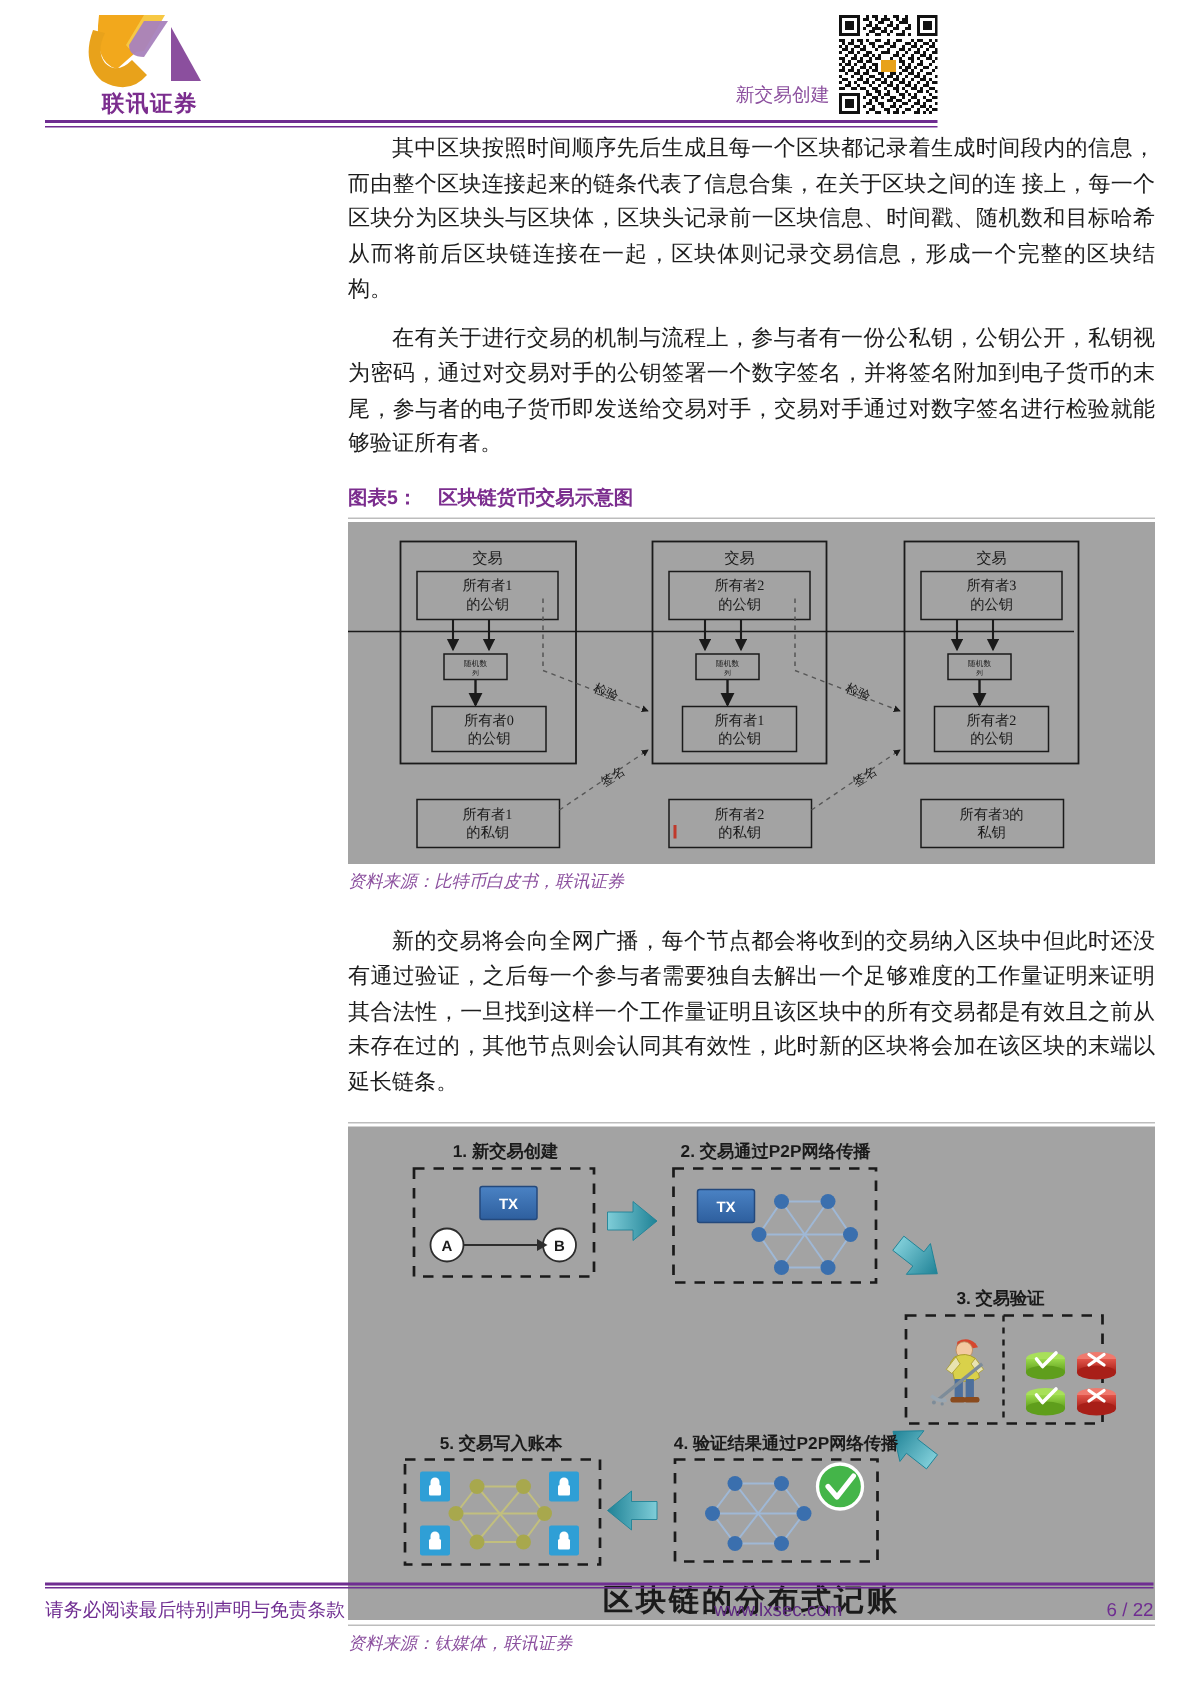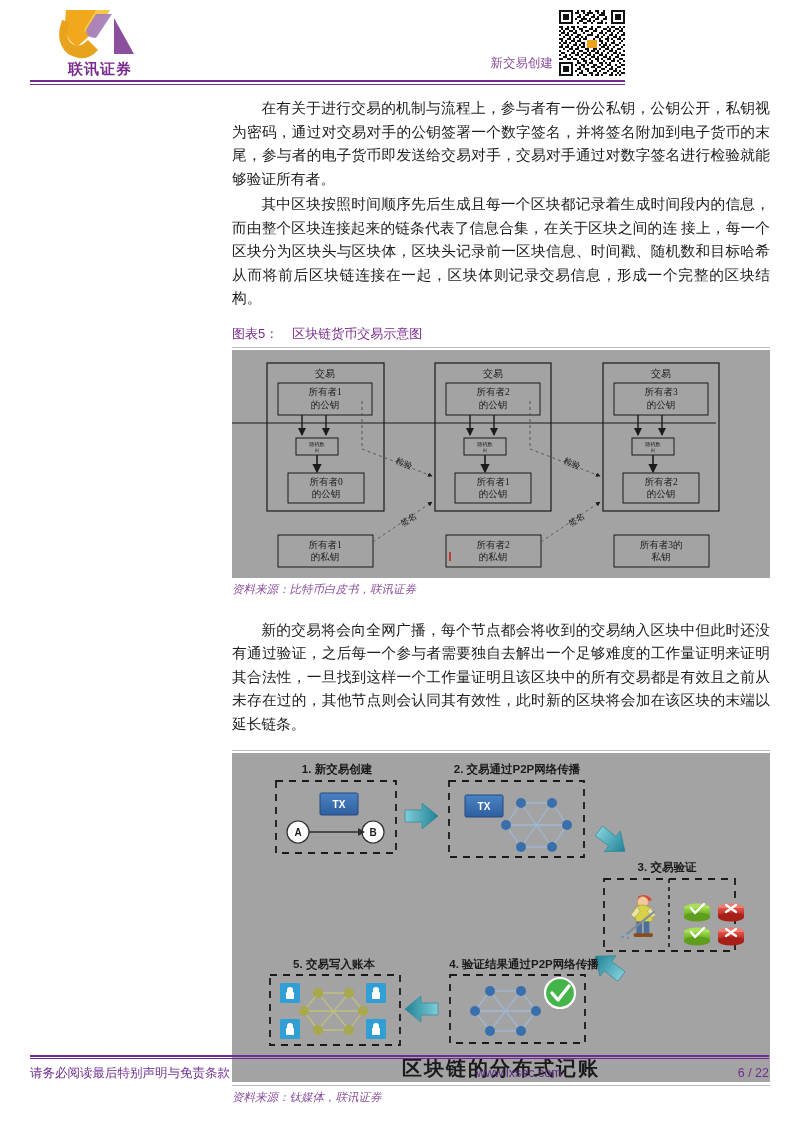--- a/index.html
+++ b/index.html
@@ -59,21 +59,21 @@
     text-indent: 2em;
     color: #1c1c1c;
     font-family: "Liberation Serif", serif;
   }
   p.body-text.second { margin-top: 9px; }
 
   
   .figure { margin-top: 14px; }
   .fig-caption {
     font-family: "Liberation Sans", sans-serif;
-    font-weight: normal;
+    font-weight: bold;
     font-size: 13px;
     color: #7b2d8e;
     margin-bottom: 4px;
   }
   .fig-caption .num { margin-right: 14px; }
   .fig-rule { height: 1px; background: #bdbdbd; margin-bottom: 2px; }
   .fig-body { width: 100%; background: #a3a3a3; }
   .fig-source {
     font-family: "Liberation Sans", sans-serif;
     font-style: italic;
@@ -400,22 +400,22 @@
   </div>
 
   <div class="header-rules">
     <div class="r1"></div>
     <div class="r2"></div>
   </div>
 </div>
 
 <div class="content">
 
+  <p class="body-text">其中区块按照时间顺序先后生成且每一个区块都记录着生成时间段内的信息，而由整个区块连接起来的链条代表了信息合集，在关于区块之间的连 接上，每一个区块分为区块头与区块体，区块头记录前一区块信息、时间戳、随机数和目标哈希从而将前后区块链连接在一起，区块体则记录交易信息，形成一个完整的区块结构。</p>
   <p class="body-text second">在有关于进行交易的机制与流程上，参与者有一份公私钥，公钥公开，私钥视为密码，通过对交易对手的公钥签署一个数字签名，并将签名附加到电子货币的末尾，参与者的电子货币即发送给交易对手，交易对手通过对数字签名进行检验就能够验证所有者。</p>
-  <p class="body-text">其中区块按照时间顺序先后生成且每一个区块都记录着生成时间段内的信息，而由整个区块连接起来的链条代表了信息合集，在关于区块之间的连 接上，每一个区块分为区块头与区块体，区块头记录前一区块信息、时间戳、随机数和目标哈希从而将前后区块链连接在一起，区块体则记录交易信息，形成一个完整的区块结构。</p>
 
   <div class="figure">
     <div class="fig-caption">
       <span class="num">图表5：</span><span>区块链货币交易示意图</span>
     </div>
     <div class="fig-rule"></div>
 
     <div class="fig-body">
       <svg viewBox="0 0 538 228" width="538" height="228">
         <defs>

